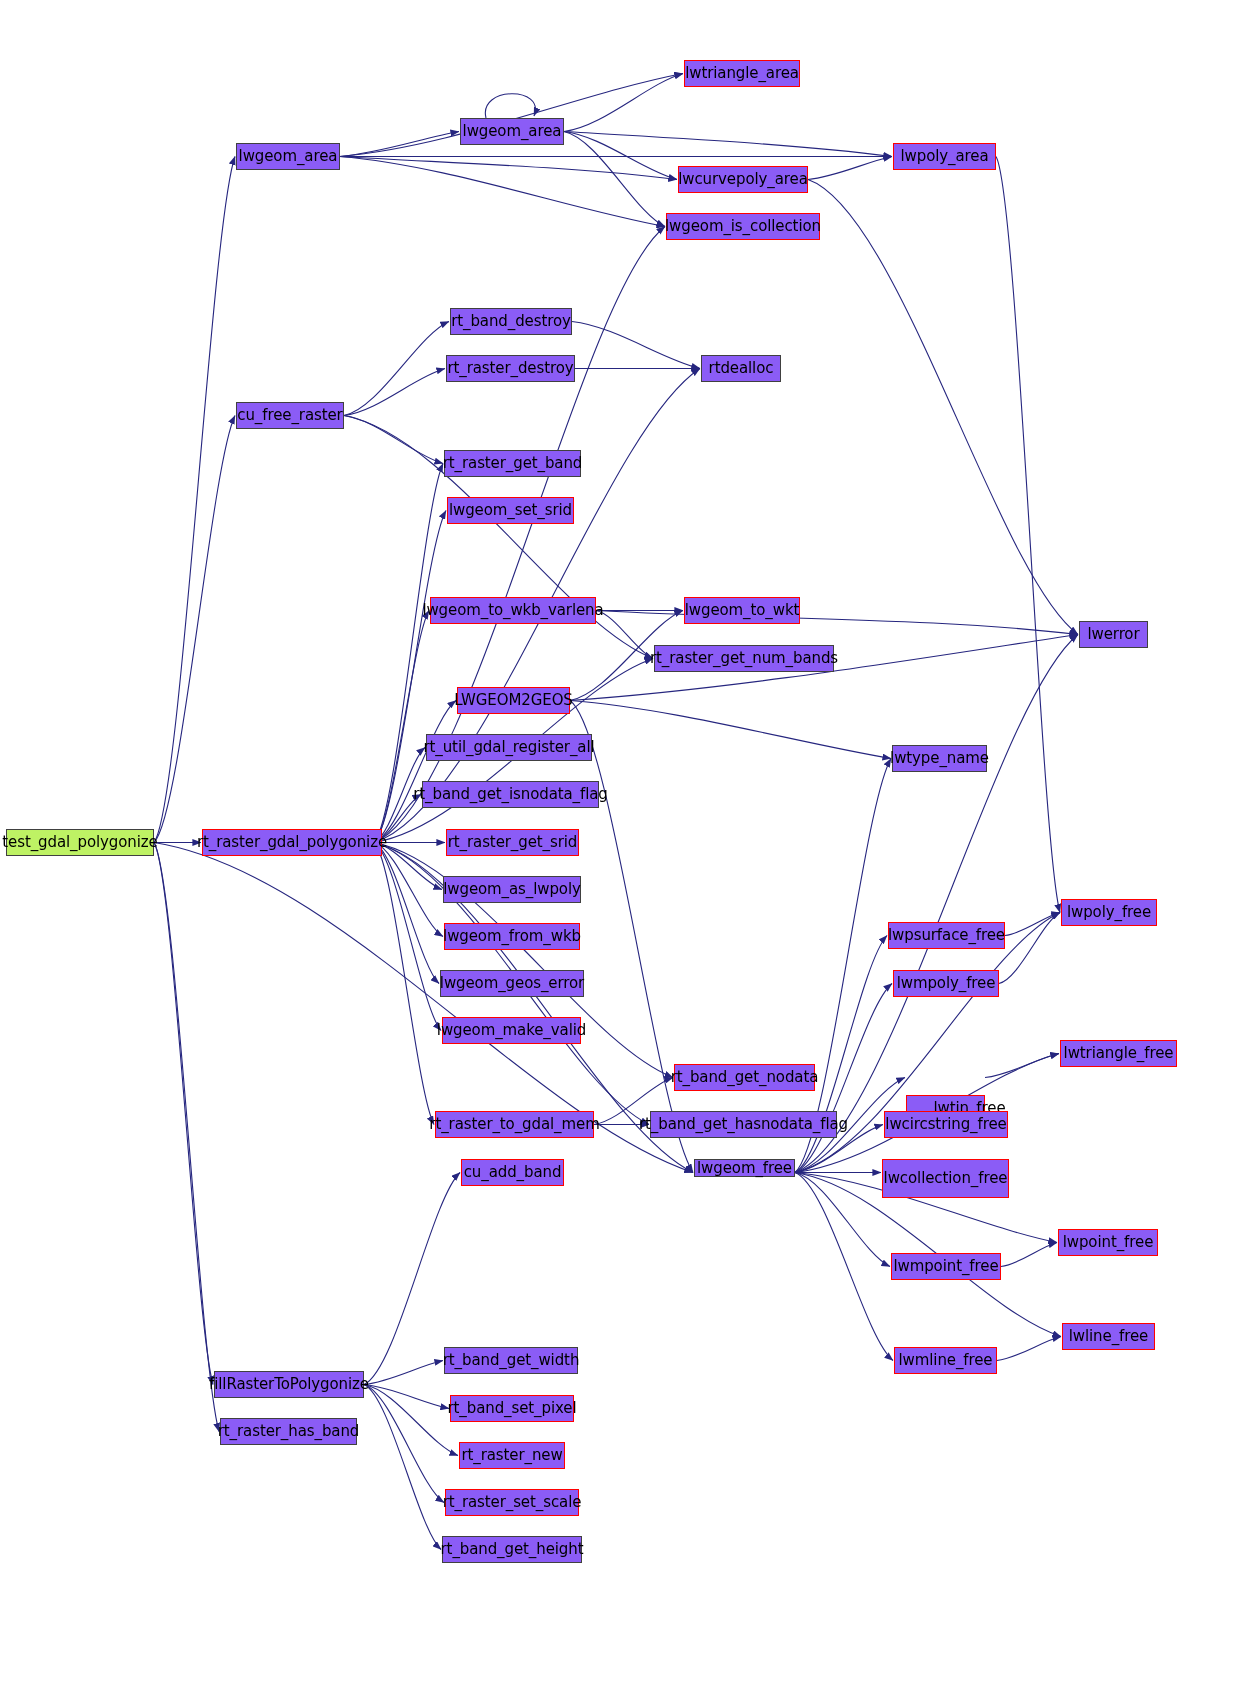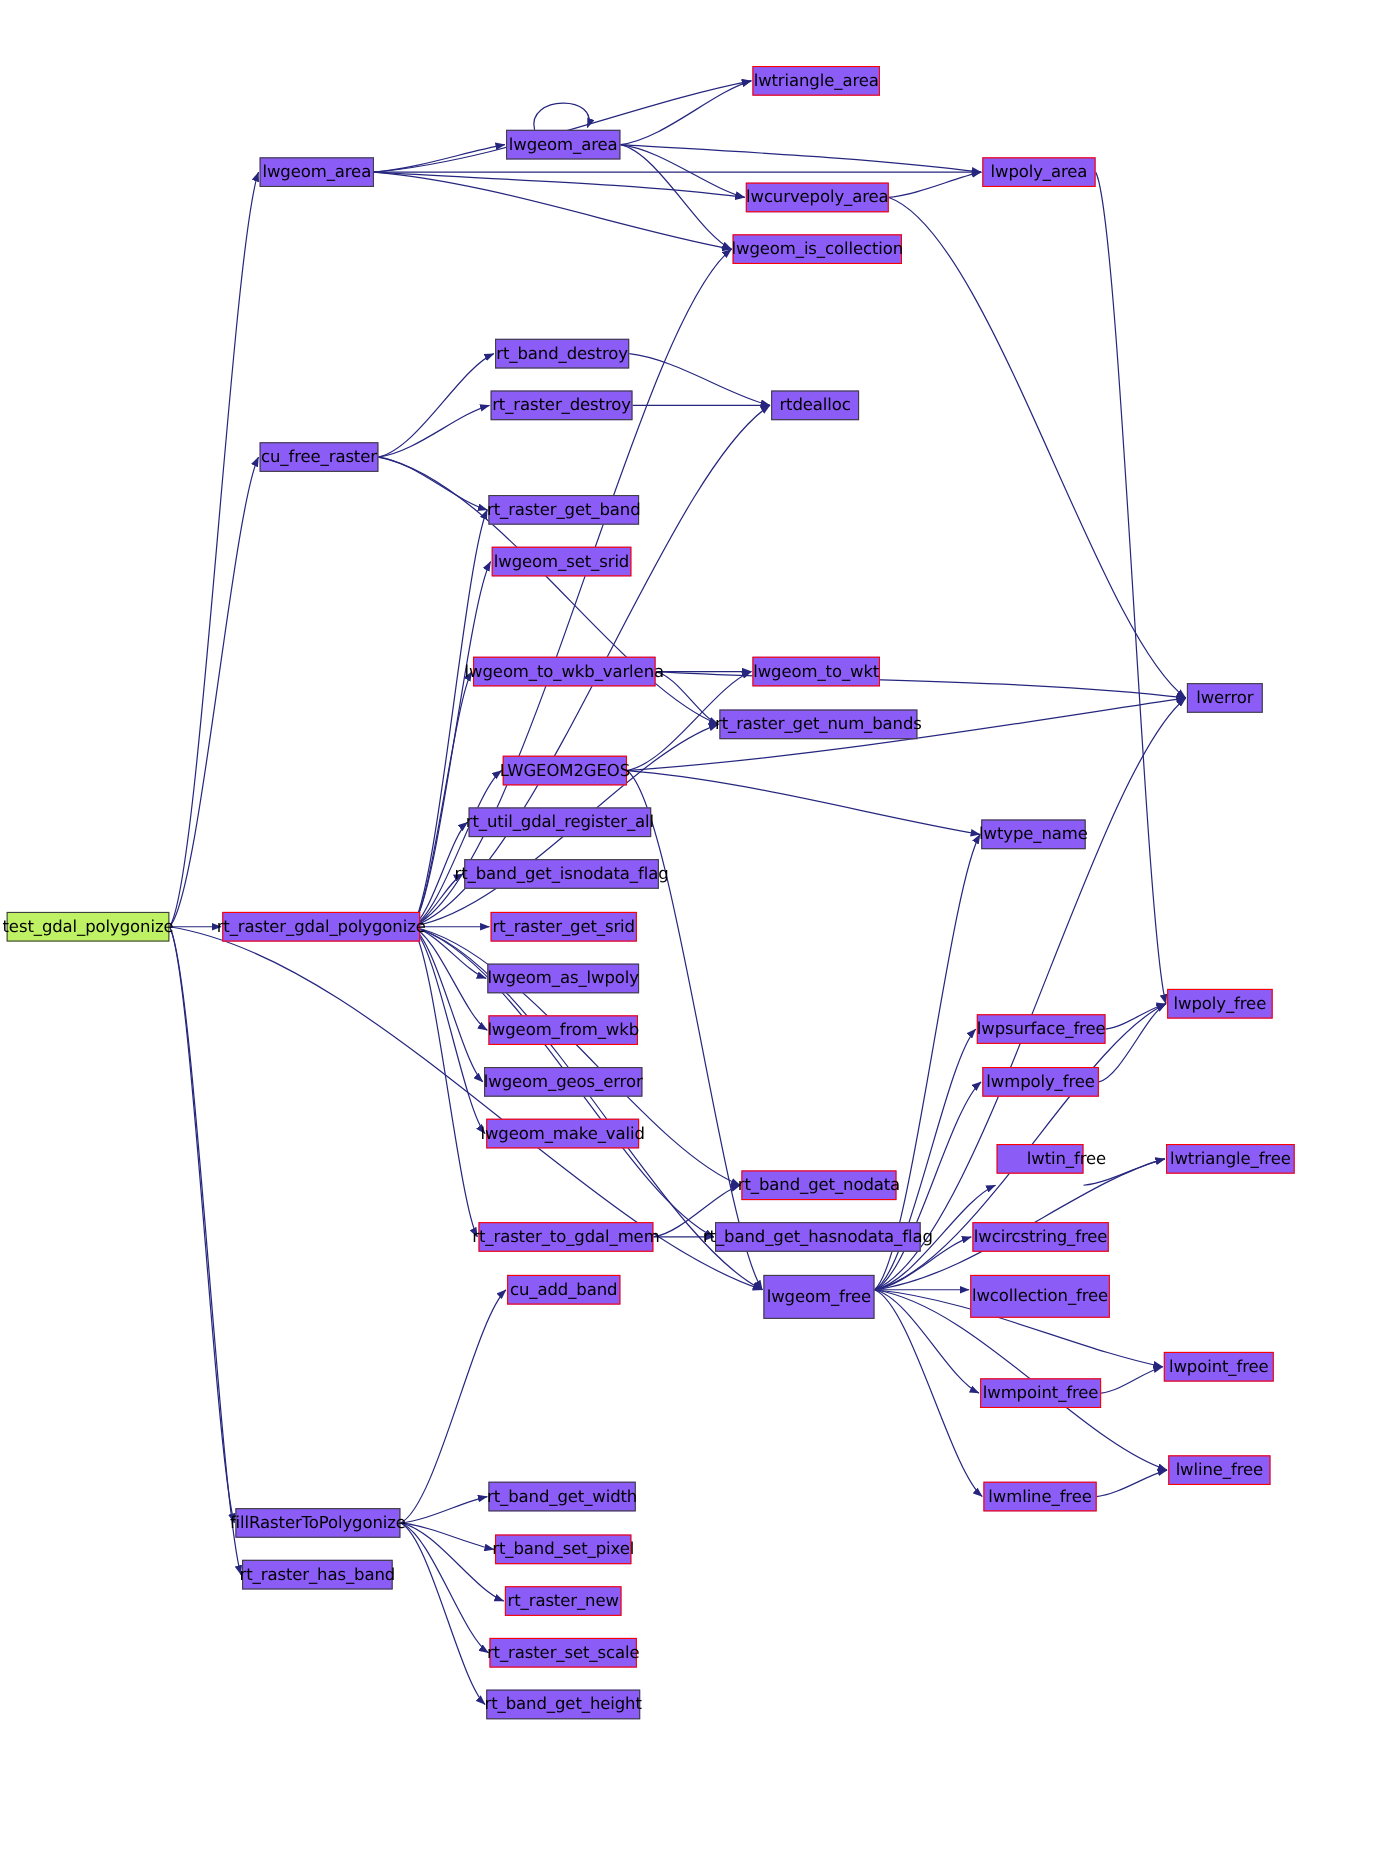--- a/index.html
+++ b/index.html
@@ -222,21 +222,21 @@
     </div>
     <div class="node red" style="left: 888px; top: 922px; width: 117px; height: 27px;">
       <span>lwpsurface_free</span>
     </div>
     <div class="node red" style="left: 893px; top: 970px; width: 106px; height: 27px;">
       <span>lwmpoly_free</span>
     </div>
     <div class="node red" style="left: 1060px; top: 1040px; width: 117px; height: 27px;">
       <span>lwtriangle_free</span>
     </div>
-    <div class="node red" style="left: 906px; top: 1040px; width: 79px; height: 27px; padding-left: 48px;">
+    <div class="node red" style="left: 906px; top: 1095px; width: 79px; height: 27px; padding-left: 48px;">
       <span>lwtin_free</span>
     </div>
     <div class="node red" style="left: 884px; top: 1111px; width: 124px; height: 27px;">
       <span>lwcircstring_free</span>
     </div>
     <div class="node red" style="left: 882px; top: 1159px; width: 127px; height: 39px;">
       <span>lwcollection_free</span>
     </div>
     <div class="node red" style="left: 1058px; top: 1229px; width: 100px; height: 27px;">
       <span>lwpoint_free</span>
@@ -255,21 +255,21 @@
     </div>
     <div class="node red" style="left: 435px; top: 1111px; width: 159px; height: 27px;">
       <span>rt_raster_to_gdal_mem</span>
     </div>
     <div class="node" style="left: 650px; top: 1111px; width: 187px; height: 27px;">
       <span>rt_band_get_hasnodata_flag</span>
     </div>
     <div class="node red" style="left: 461px; top: 1159px; width: 103px; height: 27px;">
       <span>cu_add_band</span>
     </div>
-    <div class="node" style="left: 694px; top: 1159px; width: 101px; height: 40px; align-items: center;">
+    <div class="node" style="left: 694px; top: 1159px; width: 101px; height: 18px; align-items: center;">
       <span>lwgeom_free</span>
     </div>
     <div class="node" style="left: 214px; top: 1371px; width: 150px; height: 27px;">
       <span>fillRasterToPolygonize</span>
     </div>
     <div class="node" style="left: 220px; top: 1418px; width: 137px; height: 27px;">
       <span>rt_raster_has_band</span>
     </div>
     <div class="node" style="left: 444px; top: 1347px; width: 134px; height: 27px;">
       <span>rt_band_get_width</span>

